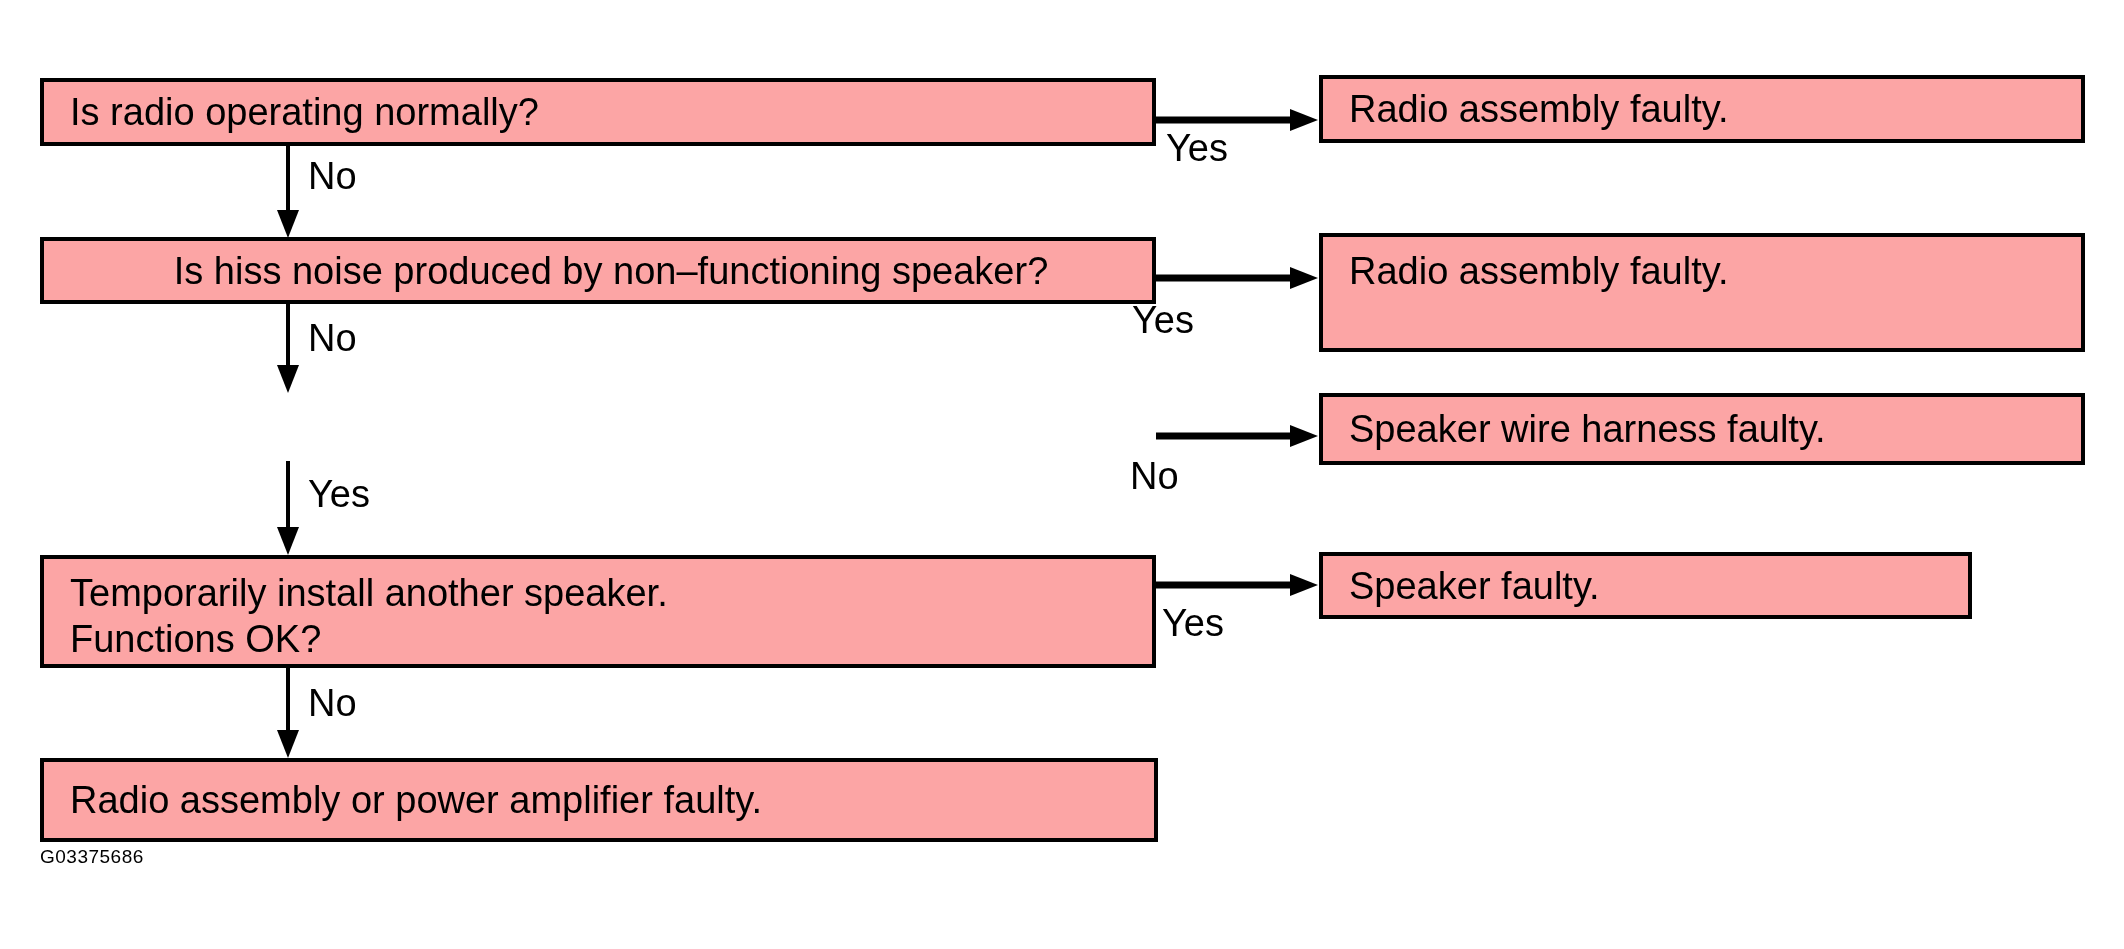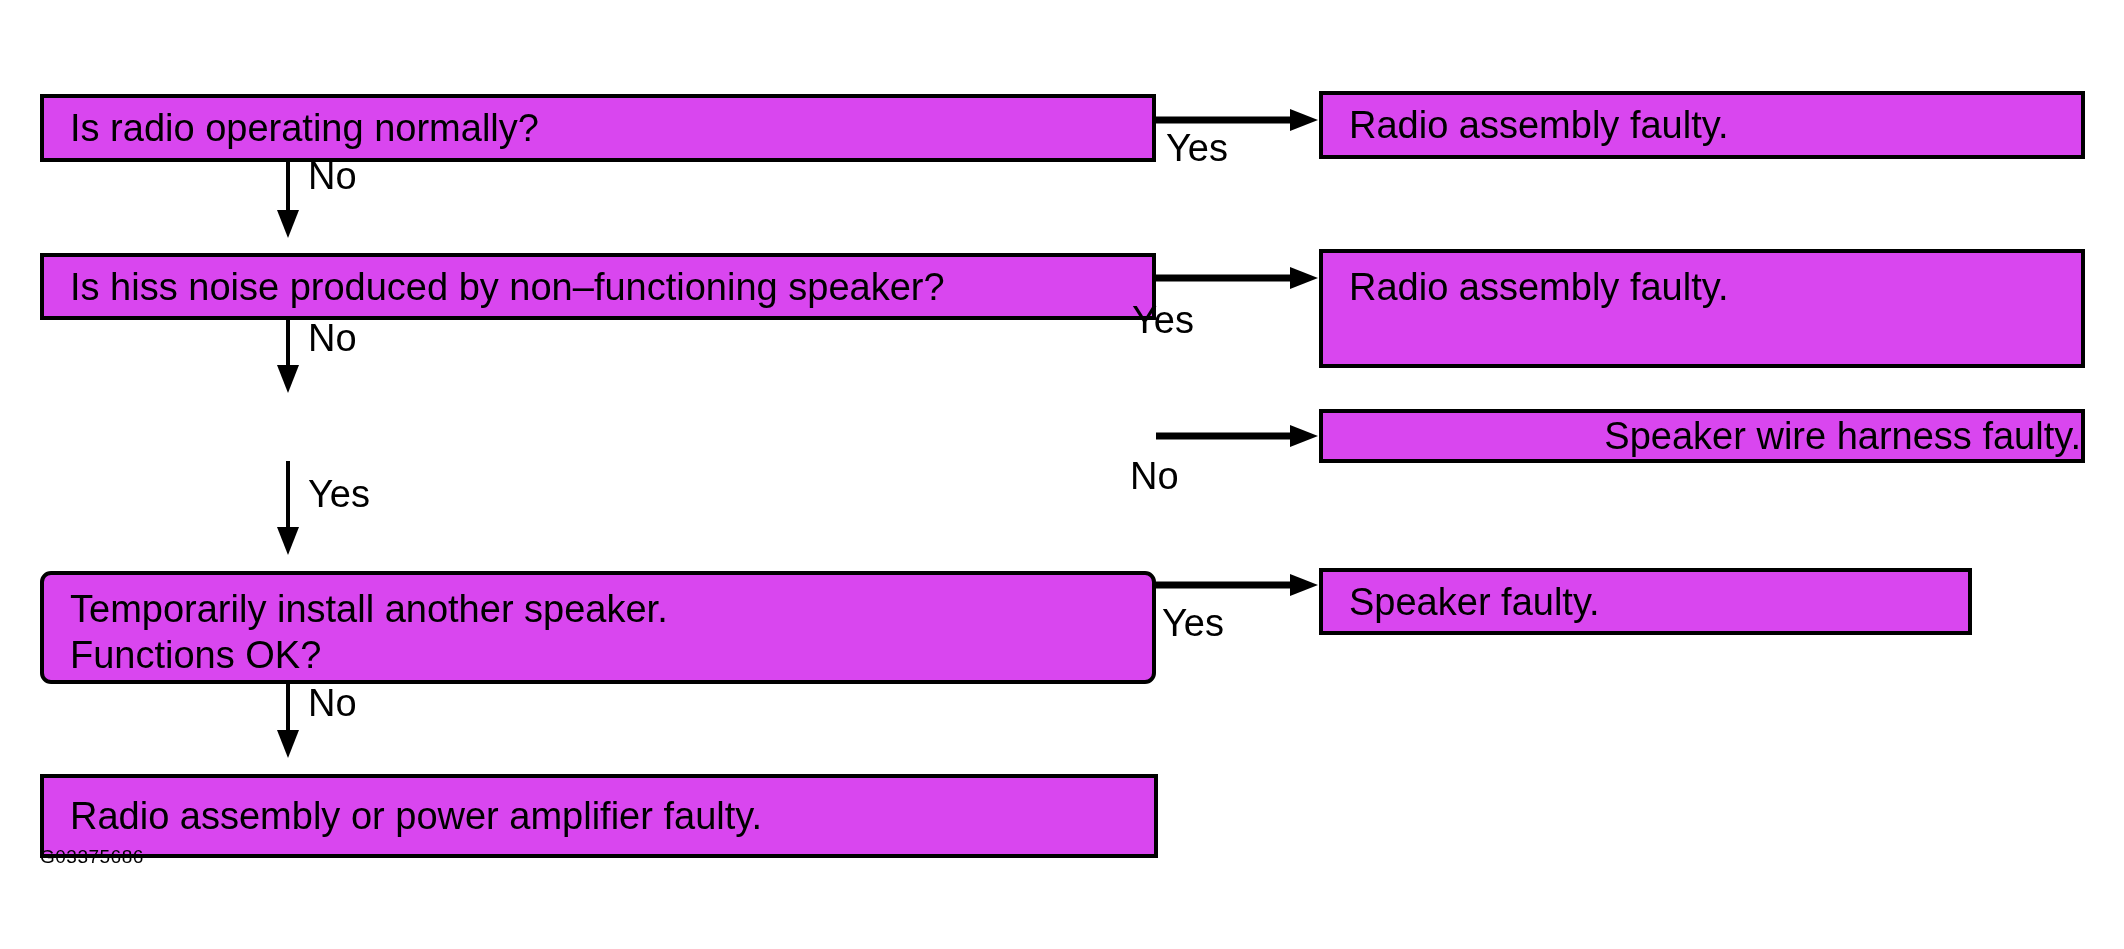--- a/index.html
+++ b/index.html
@@ -13,29 +13,28 @@
     height: 949px;
     background: #ffffff;
     color: #000000;
     font-family: "Liberation Sans", sans-serif;
     overflow: hidden;
   }
   .box {
     position: absolute;
     box-sizing: border-box;
     border: 4px solid #000000;
-    background: #d946ef;
+    background: #fca5a5;
     display: flex;
     flex-direction: column;
     justify-content: center;
     padding-left: 26px;
     font-size: 38px;
     line-height: 46px;
     white-space: nowrap;
-    margin-top: 16px;
   }
   .box.twolines {
     justify-content: flex-start;
     padding-top: 11px;
   }
   .lbl {
     position: absolute;
     font-size: 38px;
     line-height: 40px;
     white-space: nowrap;
@@ -101,36 +100,36 @@
 
   <div class="box" style="left:40px; top:78px; width:1116px; height:68px;">
     <span>Is radio operating normally?</span>
   </div>
   <div class="box" style="left:1319px; top:75px; width:766px; height:68px;">
     <span>Radio assembly faulty.</span>
   </div>
   <div class="lbl" style="left:1166px; top:128px;">Yes</div>
   <div class="lbl" style="left:308px; top:156px;">No</div>
 
-  <div class="box" style="left:40px; top:237px; width:1116px; height:67px;">
+  <div class="box" style="left:40px; top:237px; width:1116px; height:67px;text-align:center;">
     <span>Is hiss noise produced by non–functioning speaker?</span>
   </div>
   <div class="box twolines" style="left:1319px; top:233px; width:766px; height:119px;">
     <span>Radio assembly faulty.</span>
   </div>
   <div class="lbl" style="left:1132px; top:300px;">Yes</div>
   <div class="lbl" style="left:308px; top:318px;">No</div>
 
-  <div class="box" style="left:1319px; top:393px; width:766px; height:54px;align-items:flex-end;">
+  <div class="box" style="left:1319px; top:393px; width:766px; height:72px;">
     <span>Speaker wire harness faulty.</span>
   </div>
   <div class="lbl" style="left:1130px; top:456px;">No</div>
   <div class="lbl" style="left:308px; top:474px;">Yes</div>
 
-  <div class="box twolines" style="left:40px; top:555px; width:1116px; height:113px;border-radius:11px;">
+  <div class="box twolines" style="left:40px; top:555px; width:1116px; height:113px;">
     <span>Temporarily install another speaker.</span>
     <span>Functions OK?</span>
   </div>
   <div class="box" style="left:1319px; top:552px; width:653px; height:67px;">
     <span>Speaker faulty.</span>
   </div>
   <div class="lbl" style="left:1162px; top:603px;">Yes</div>
   <div class="lbl" style="left:308px; top:683px;">No</div>
 
   <div class="box" style="left:40px; top:758px; width:1118px; height:84px;">

